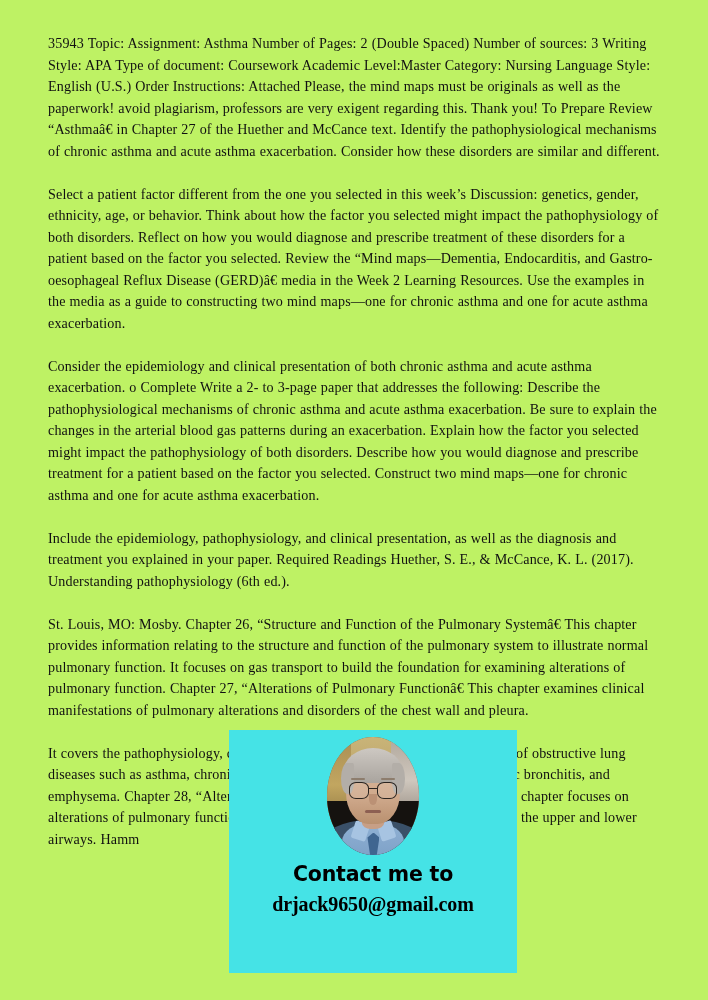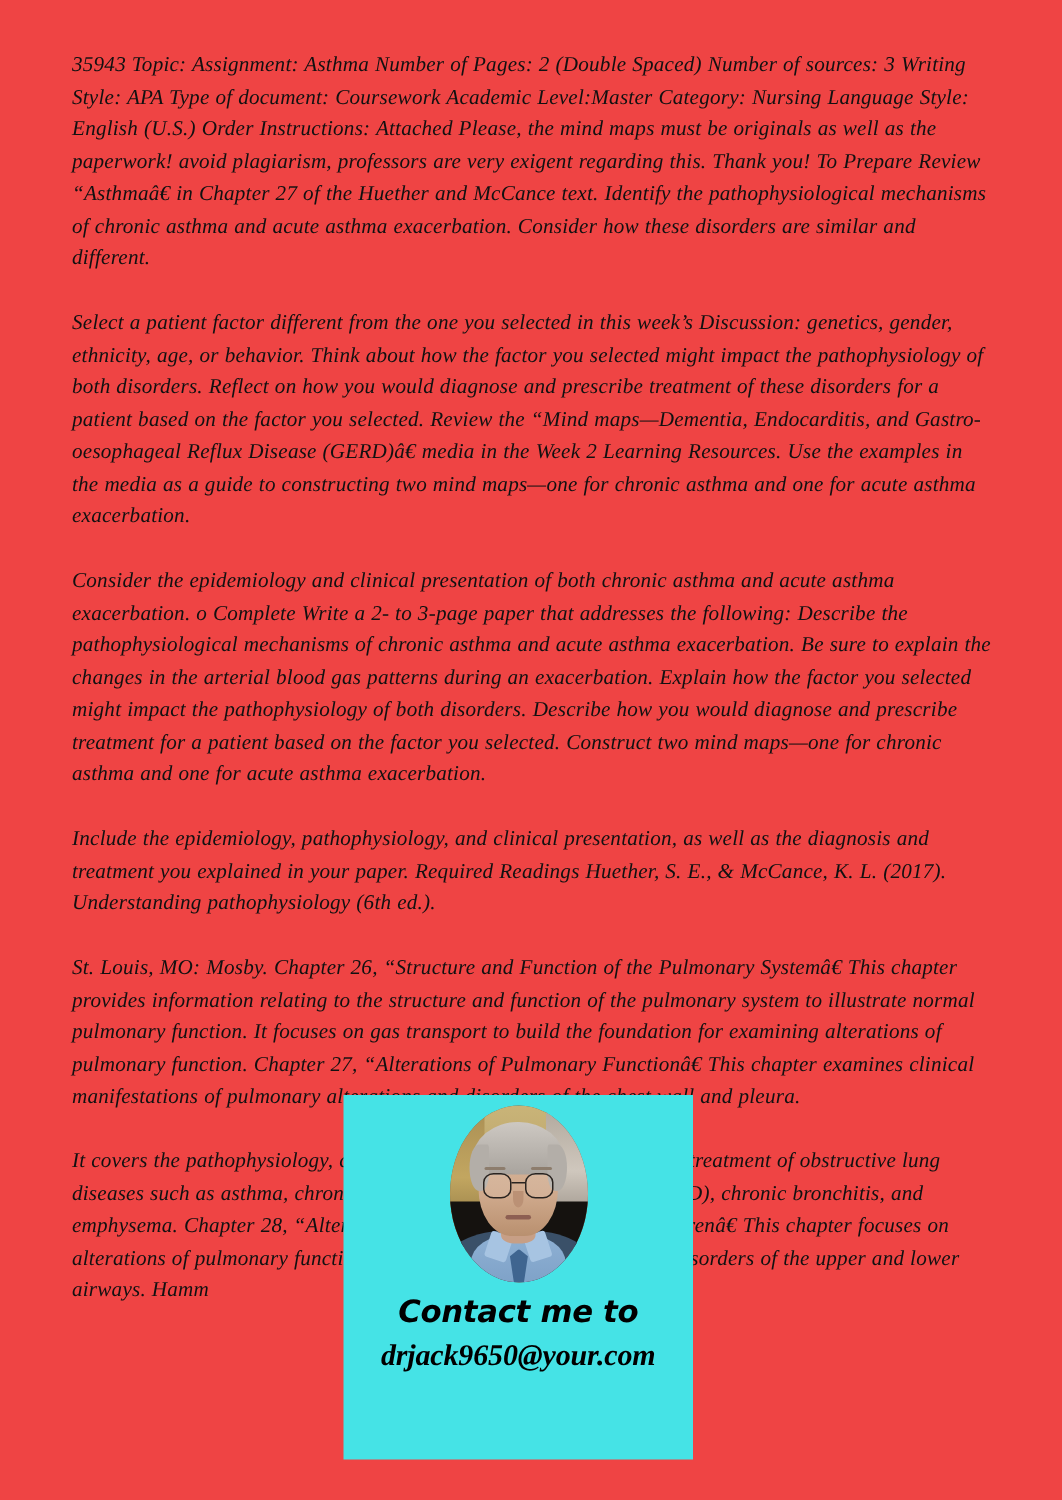--- a/index.html
+++ b/index.html
@@ -14,22 +14,21 @@
     position: relative;
     overflow: hidden;
     font-family: "Liberation Serif", "DejaVu Serif", serif;
     color: #111111;
     -webkit-font-smoothing: antialiased;
   }
 
   #page {
     position: absolute;
     inset: 0;
-    background: #ef4444;
-    font-style: italic;
+    background: #bef264;
   }
 
   #doc-body {
     position: absolute;
     left: 48px;
     top: 33px;
     width: 614px;
   }
 
   .para {
@@ -42,21 +41,21 @@
     word-spacing: 0.02em;
     white-space: pre-wrap;
   }
   .para:last-child { margin-bottom: 0; }
 
   
   #contact-overlay {
     position: absolute;
     left: 229px;
     top: 730px;
-    width: 233px;
+    width: 288px;
     height: 243px;
     background: #45E3E6;
     box-sizing: border-box;
     display: flex;
     flex-direction: column;
     align-items: center;
     z-index: 20;
     overflow: hidden;
   }
 
@@ -216,16 +215,16 @@
       <div class="ph-glass-l"></div>
       <div class="ph-glass-r"></div>
       <div class="ph-bridge"></div>
       <div class="ph-nose"></div>
       <div class="ph-mouth"></div>
     </div>
 
     <div class="contact-line" id="contact-line-1">Contact me to</div>
 
 
-    <div id="contact-email">drjack9650@your.com</div>
+    <div id="contact-email">drjack9650@gmail.com</div>
   </div>
 
 </div>
 
 </body></html>

